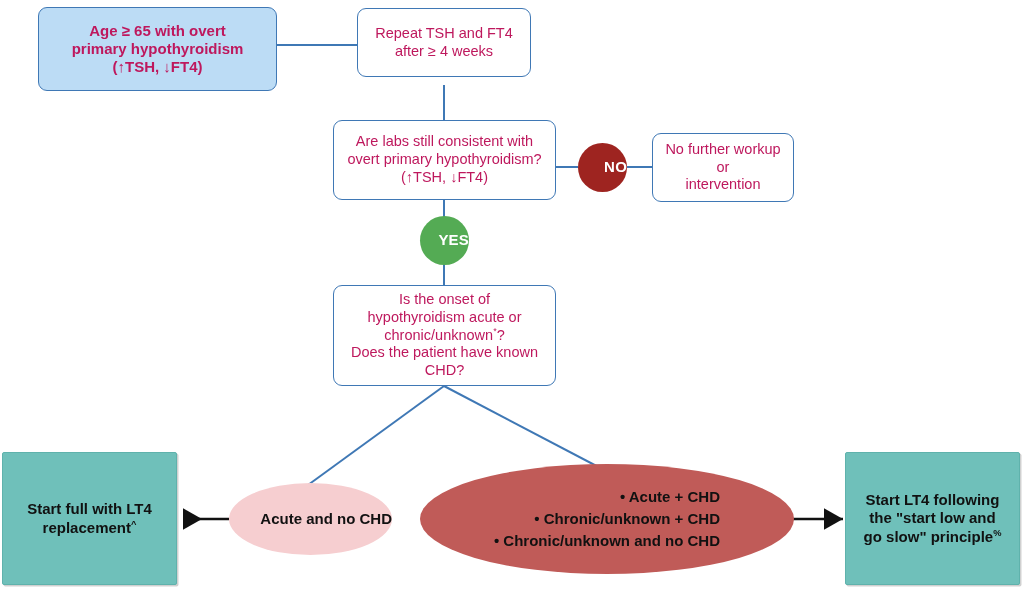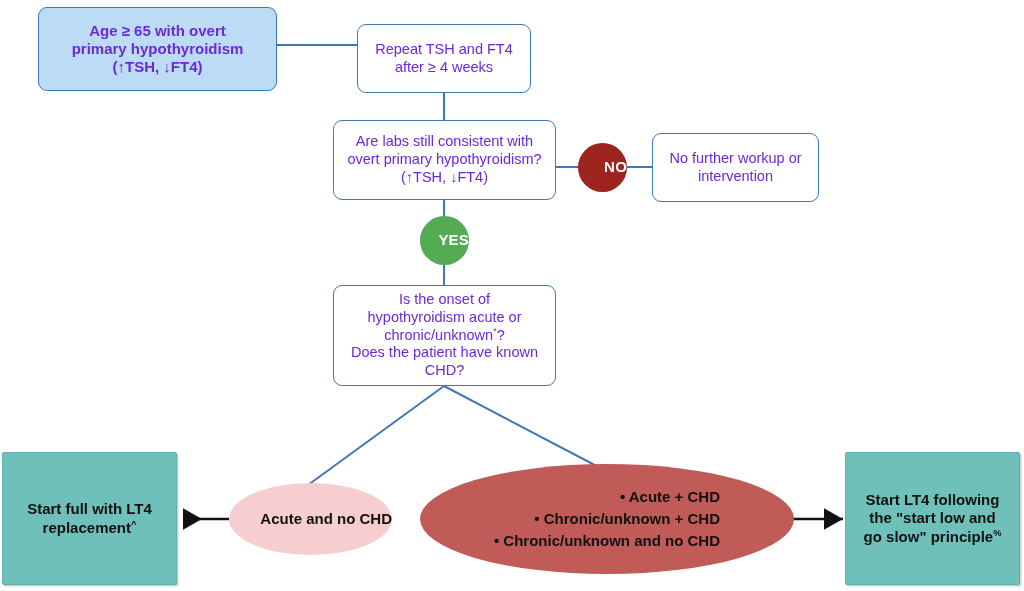--- a/index.html
+++ b/index.html
@@ -39,21 +39,21 @@
     width: 100%;
     line-height: 1.22;
     white-space: pre-line;
   }
 
   
   .box {
     background: #ffffff;
     border: 1.6px solid #3f78b5;
     border-radius: 9px;
-    color: #6d28d9;
+    color: #be185d;
     font-size: 14.5px;
     font-weight: 400;
     padding: 4px 7px;
   }
   .box.start {
     background: #bcdcf5;
     border: 1.8px solid #3f78b5;
     font-weight: bold;
     font-size: 15px;
   }
@@ -136,36 +136,36 @@
 
     <path d="M793,519 L843,519" stroke="#111111" stroke-width="2.4" fill="none" marker-end="url(#arrowR)"></path>
   </svg>
 
   <div class="node box start" style="left:38px; top:7px; width:239px; height:84px;">
     <span class="txt">Age ≥ 65 with overt
 primary hypothyroidism
 (↑TSH, ↓FT4)</span>
   </div>
 
-  <div class="node box" style="left:357px; top:24px; width:174px; height:69px;">
+  <div class="node box" style="left:357px; top:8px; width:174px; height:69px;">
     <span class="txt">Repeat TSH and FT4
 after ≥ 4 weeks</span>
   </div>
 
   <div class="node box" style="left:333px; top:120px; width:223px; height:80px;">
     <span class="txt">Are labs still consistent with
 overt primary hypothyroidism?
 (↑TSH, ↓FT4)</span>
   </div>
 
   <div class="node badge no" style="left:578px; top:143px; width:49px; height:49px;">
     <span class="txt">NO</span>
   </div>
 
-  <div class="node box" style="left:652px; top:133px; width:167px; height:69px;">
+  <div class="node box" style="left:652px; top:133px; width:142px; height:69px;">
     <span class="txt">No further workup or
 intervention</span>
   </div>
 
   <div class="node badge yes" style="left:420px; top:216px; width:49px; height:49px;">
     <span class="txt">YES</span>
   </div>
 
   <div class="node box" style="left:333px; top:285px; width:223px; height:101px;">
     <span class="txt"><span>Is the onset of

